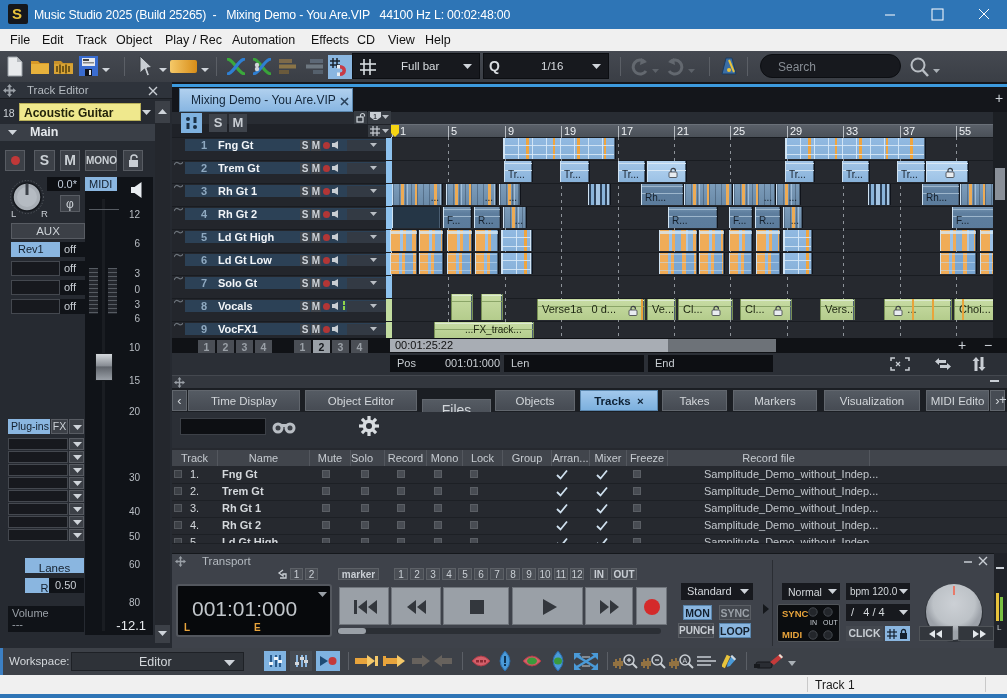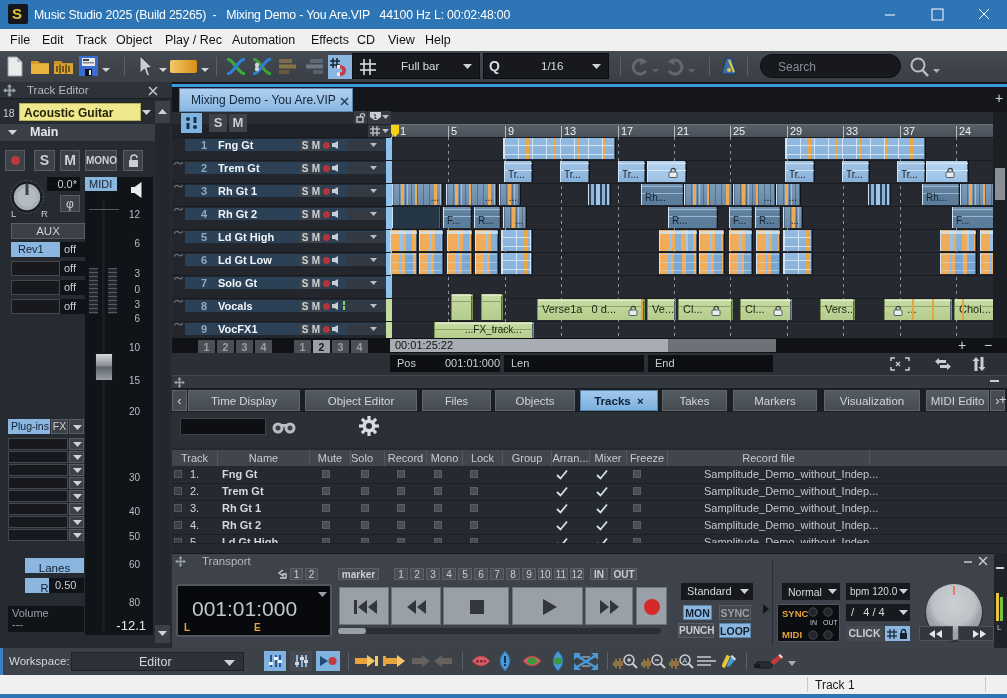--- a/index.html
+++ b/index.html
@@ -484,35 +484,35 @@
       </div>
 <div style="position:absolute;left:0;top:42px;width:835px;height:13px;background:#1f2228;"></div>
 <div style="position:absolute;left:219px;top:42px;width:616px;height:13px;background:linear-gradient(#5a6069,#4a5058);border-top:1px solid #6a7078;"></div>
 <div style="position:absolute;left:220px;top:44px;width:1px;height:11px;background:#b8bdc3;"></div>
 <span style="position:absolute;left:228px;top:43px;font-size:11px;color:#eef1f4;">1</span>
 <div style="position:absolute;left:276px;top:44px;width:1px;height:11px;background:#b8bdc3;"></div>
 <span style="position:absolute;left:279px;top:43px;font-size:11px;color:#eef1f4;">5</span>
 <div style="position:absolute;left:333px;top:44px;width:1px;height:11px;background:#b8bdc3;"></div>
 <span style="position:absolute;left:336px;top:43px;font-size:11px;color:#eef1f4;">9</span>
 <div style="position:absolute;left:389px;top:44px;width:1px;height:11px;background:#b8bdc3;"></div>
-<span style="position:absolute;left:392px;top:43px;font-size:11px;color:#eef1f4;">13</span>
+<span style="position:absolute;left:392px;top:43px;font-size:11px;color:#eef1f4;">19</span>
 <div style="position:absolute;left:446px;top:44px;width:1px;height:11px;background:#b8bdc3;"></div>
 <span style="position:absolute;left:449px;top:43px;font-size:11px;color:#eef1f4;">17</span>
 <div style="position:absolute;left:502px;top:44px;width:1px;height:11px;background:#b8bdc3;"></div>
 <span style="position:absolute;left:505px;top:43px;font-size:11px;color:#eef1f4;">21</span>
 <div style="position:absolute;left:558px;top:44px;width:1px;height:11px;background:#b8bdc3;"></div>
 <span style="position:absolute;left:561px;top:43px;font-size:11px;color:#eef1f4;">25</span>
 <div style="position:absolute;left:615px;top:44px;width:1px;height:11px;background:#b8bdc3;"></div>
 <span style="position:absolute;left:618px;top:43px;font-size:11px;color:#eef1f4;">29</span>
 <div style="position:absolute;left:671px;top:44px;width:1px;height:11px;background:#b8bdc3;"></div>
 <span style="position:absolute;left:674px;top:43px;font-size:11px;color:#eef1f4;">33</span>
 <div style="position:absolute;left:728px;top:44px;width:1px;height:11px;background:#b8bdc3;"></div>
 <span style="position:absolute;left:731px;top:43px;font-size:11px;color:#eef1f4;">37</span>
 <div style="position:absolute;left:784px;top:44px;width:1px;height:11px;background:#b8bdc3;"></div>
-<span style="position:absolute;left:787px;top:43px;font-size:11px;color:#eef1f4;">24</span>
+<span style="position:absolute;left:787px;top:43px;font-size:11px;color:#eef1f4;">55</span>
 <svg style="position:absolute;left:219px;top:43px;" width="8" height="12">
         <path d="M0 0 h8 v8 l-4 4 l-4 -4 z" fill="#f5d413"></path>
       </svg>
 <div style="position:absolute;left:0;top:55px;width:835px;height:201px;background:#23262c;"></div>
 <div style="position:absolute;left:0;top:55px;width:835px;height:1px;background:#191c21;"></div>
 <div style="position:absolute;left:0;top:78px;width:835px;height:1px;background:#191c21;"></div>
 <div style="position:absolute;left:0;top:101px;width:835px;height:1px;background:#191c21;"></div>
 <div style="position:absolute;left:0;top:124px;width:835px;height:1px;background:#191c21;"></div>
 <div style="position:absolute;left:0;top:147px;width:835px;height:1px;background:#191c21;"></div>
 <div style="position:absolute;left:0;top:170px;width:835px;height:1px;background:#191c21;"></div>
@@ -906,21 +906,21 @@
         </g>
       </svg>
 <div style="position:absolute;left:0;top:293px;width:835px;height:13px;background:#33373e;border-top:1px solid #44484f;"></div>
 <svg style="position:absolute;left:2px;top:295px;" width="11" height="11">
         <path d="M5.5 0 L7.5 2.5 L6.2 2.5 L6.2 4.7 L8.5 4.7 L8.5 3.5 L11 5.5 L8.5 7.5 L8.5 6.3 L6.2 6.3 L6.2 8.5 L7.5 8.5 L5.5 11 L3.5 8.5 L4.8 8.5 L4.8 6.3 L2.5 6.3 L2.5 7.5 L0 5.5 L2.5 3.5 L2.5 4.7 L4.8 4.7 L4.8 2.5 L3.5 2.5 Z" fill="#9aa0a7"></path>
       </svg>
 <div style="position:absolute;left:818px;top:298px;width:9px;height:2px;background:#c9ced4;"></div>
 <div style="position:absolute;left:0;top:306px;width:835px;height:24px;background:#1b1e23;"></div>
 <div style="position:absolute;left:16px;top:308px;width:112px;height:21px;background:linear-gradient(#555b63,#464b53);color:#d2d6da;font-size:11.5px;text-align:center;line-height:20px;border:1px solid #61666d;">Time Display</div>
 <div style="position:absolute;left:133px;top:308px;width:112px;height:21px;background:linear-gradient(#555b63,#464b53);color:#d2d6da;font-size:11.5px;text-align:center;line-height:20px;border:1px solid #61666d;">Object Editor</div>
-<div style="position:absolute;left:250px;top:308px;width:69px;height:21px;background:linear-gradient(#555b63,#464b53);color:#d2d6da;font-size:11px;text-align:center;line-height:20px;border:1px solid #61666d;">Files</div>
+<div style="position:absolute;left:250px;top:317px;width:69px;height:21px;background:linear-gradient(#555b63,#464b53);color:#d2d6da;font-size:14px;text-align:center;line-height:20px;border:1px solid #61666d;">Files</div>
 <div style="position:absolute;left:323px;top:308px;width:80px;height:21px;background:linear-gradient(#555b63,#464b53);color:#d2d6da;font-size:11.5px;text-align:center;line-height:20px;border:1px solid #61666d;">Objects</div>
 <div style="position:absolute;left:408px;top:308px;width:78px;height:21px;background:linear-gradient(#a2c8ec,#7cb0de);color:#0e2236;font-size:11.5px;font-weight:bold;text-align:center;line-height:20px;border:1px solid #5a86ad;">Tracks &nbsp;×</div>
 <div style="position:absolute;left:490px;top:308px;width:65px;height:21px;background:linear-gradient(#555b63,#464b53);color:#d2d6da;font-size:11.5px;text-align:center;line-height:20px;border:1px solid #61666d;">Takes</div>
 <div style="position:absolute;left:561px;top:308px;width:84px;height:21px;background:linear-gradient(#555b63,#464b53);color:#d2d6da;font-size:11.5px;text-align:center;line-height:20px;border:1px solid #61666d;">Markers</div>
 <div style="position:absolute;left:652px;top:308px;width:96px;height:21px;background:linear-gradient(#555b63,#464b53);color:#d2d6da;font-size:11.5px;text-align:center;line-height:20px;border:1px solid #61666d;">Visualization</div>
 <div style="position:absolute;left:754px;top:308px;width:63px;height:21px;background:linear-gradient(#555b63,#464b53);color:#d2d6da;font-size:11.5px;text-align:center;line-height:20px;border:1px solid #61666d;">MIDI Edito</div>
 <div style="position:absolute;left:0px;top:308px;width:15px;height:21px;background:#464b53;color:#d2d6da;font-size:13px;text-align:center;line-height:19px;border:1px solid #61666d;">‹</div>
 <div style="position:absolute;left:818px;top:308px;width:15px;height:21px;background:#464b53;color:#d2d6da;font-size:13px;text-align:center;line-height:19px;border:1px solid #61666d;">›</div>
 <span style="position:absolute;left:827px;top:310px;font-size:13px;color:#cfd4da;">+</span>
 <div style="position:absolute;left:0;top:330px;width:835px;height:36px;background:#2b2f36;"></div>

